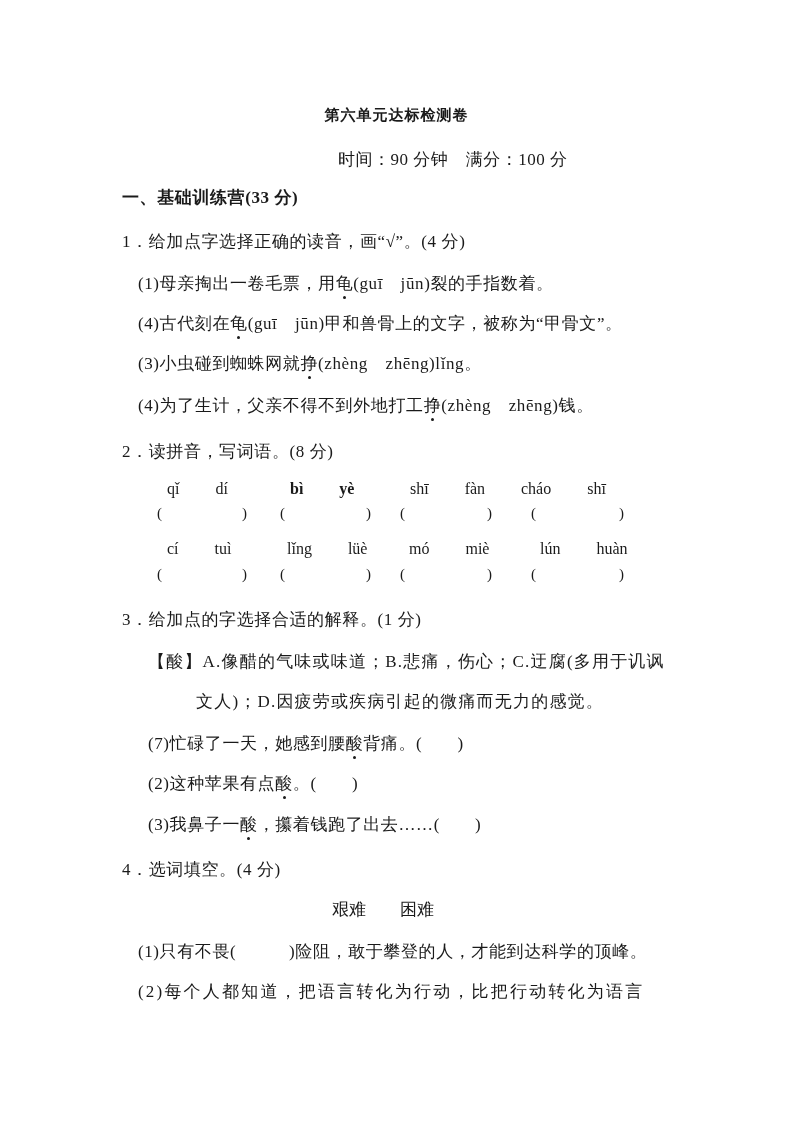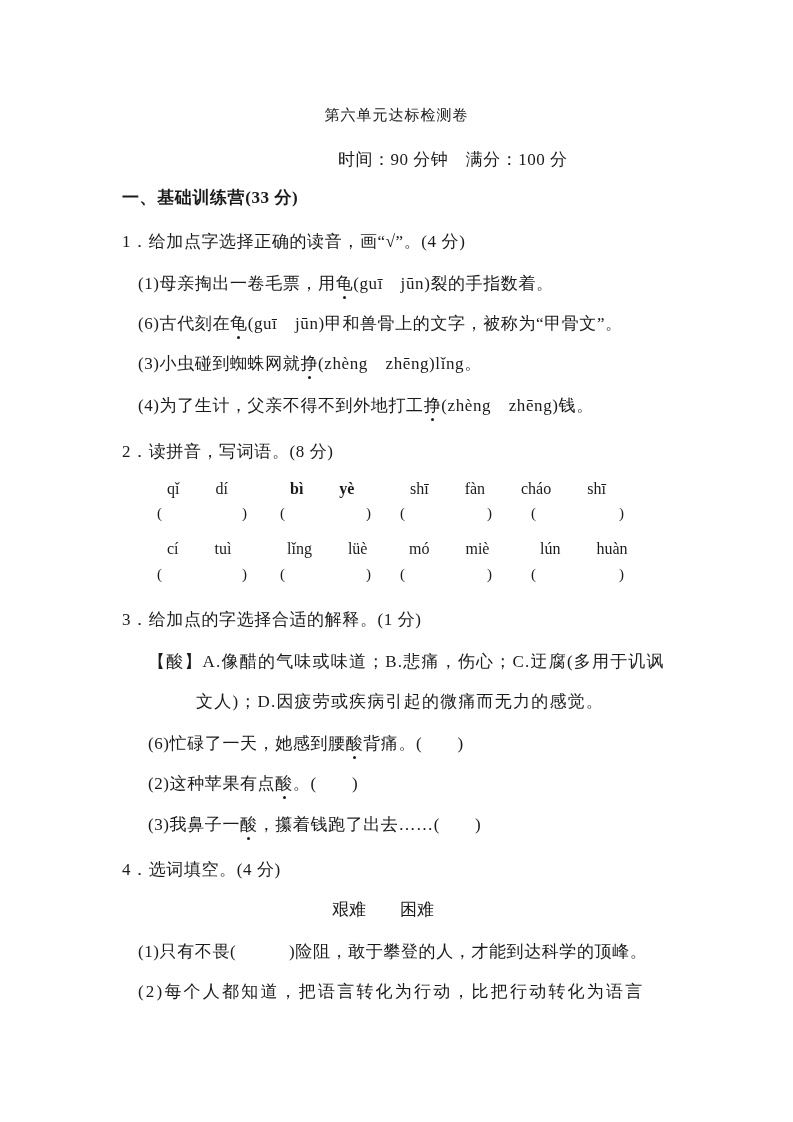--- a/index.html
+++ b/index.html
@@ -13,21 +13,21 @@
     position: relative;
     overflow: hidden;
     font-family: "Liberation Serif", "DejaVu Serif", serif;
     color: #1a1a1a;
   }
   .abs { position: absolute; white-space: nowrap; }
   .title {
     left: 0; width: 793px; top: 106px;
     text-align: center;
     font-size: 15px;
-    font-weight: normal;
+    font-weight: bold;
     letter-spacing: 1px;
     font-family: "DejaVu Sans", sans-serif;
   }
   .subtitle {
     left: 338px; top: 148px;
     font-size: 17px;
     letter-spacing: 0.5px;
   }
   .line {
     font-size: 17px;
@@ -72,21 +72,21 @@
 
 <div class="abs line section">一、基础训练营(33 分)</div>
 
 <div class="abs line q" style="top:230px;">
   <span>1．</span><span>给加点字选择正确的读音，画“√”。(4 分)</span>
 </div>
 <div class="abs line sub" style="top:272px;">
   <span>(1)母亲掏出一卷毛票，用</span><span class="dot">龟</span><span>(guī　jūn)</span><span>裂的手指数着。</span>
 </div>
 <div class="abs line sub" style="top:312px;">
-  <span>(6)古代刻在</span><span class="dot">龟</span><span>(guī　jūn)</span><span>甲和兽骨上的文字，被称为“甲骨文”。</span>
+  <span>(4)古代刻在</span><span class="dot">龟</span><span>(guī　jūn)</span><span>甲和兽骨上的文字，被称为“甲骨文”。</span>
 </div>
 <div class="abs line sub" style="top:352px;">
   <span>(3)小虫碰到蜘蛛网就</span><span class="dot">挣</span><span>(zhèng　zhēng)</span><span>lǐng。</span>
 </div>
 <div class="abs line sub" style="top:394px;">
   <span>(4)为了生计，父亲不得不到外地打工</span><span class="dot">挣</span><span>(zhèng　zhēng)</span><span>钱。</span>
 </div>
 
 <div class="abs line q" style="top:440px;">
   <span>2．</span><span>读拼音，写词语。(8 分)</span>
@@ -136,21 +136,21 @@
   <span class="paren paren-row" style="left:619px; top:566px;">)</span>
 </div>
 
 <div class="abs line q" style="top:608px;">
   <span>3．</span><span>给加点的字选择合适的解释。(1 分)</span>
 </div>
 <div class="abs line" style="left:148px; top:650px; letter-spacing:1.2px;">【酸】A.像醋的气味或味道；B.悲痛，伤心；C.迂腐(多用于讥讽</div>
 <div class="abs line" style="left:196px; top:690px; letter-spacing:1.2px;">文人)；D.因疲劳或疾病引起的微痛而无力的感觉。</div>
 
 <div class="abs line" style="left:148px; top:732px;">
-  <span>(6)忙碌了一天，她感到腰</span><span class="dot">酸</span><span>背痛。(　　)</span>
+  <span>(7)忙碌了一天，她感到腰</span><span class="dot">酸</span><span>背痛。(　　)</span>
 </div>
 <div class="abs line" style="left:148px; top:772px;">
   <span>(2)这种苹果有点</span><span class="dot">酸</span><span>。(　　)</span>
 </div>
 <div class="abs line" style="left:148px; top:813px;">
   <span>(3)我鼻子一</span><span class="dot">酸</span><span>，攥着钱跑了出去……(　　)</span>
 </div>
 
 <div class="abs line q" style="top:858px;">
   <span>4．</span><span>选词填空。(4 分)</span>

